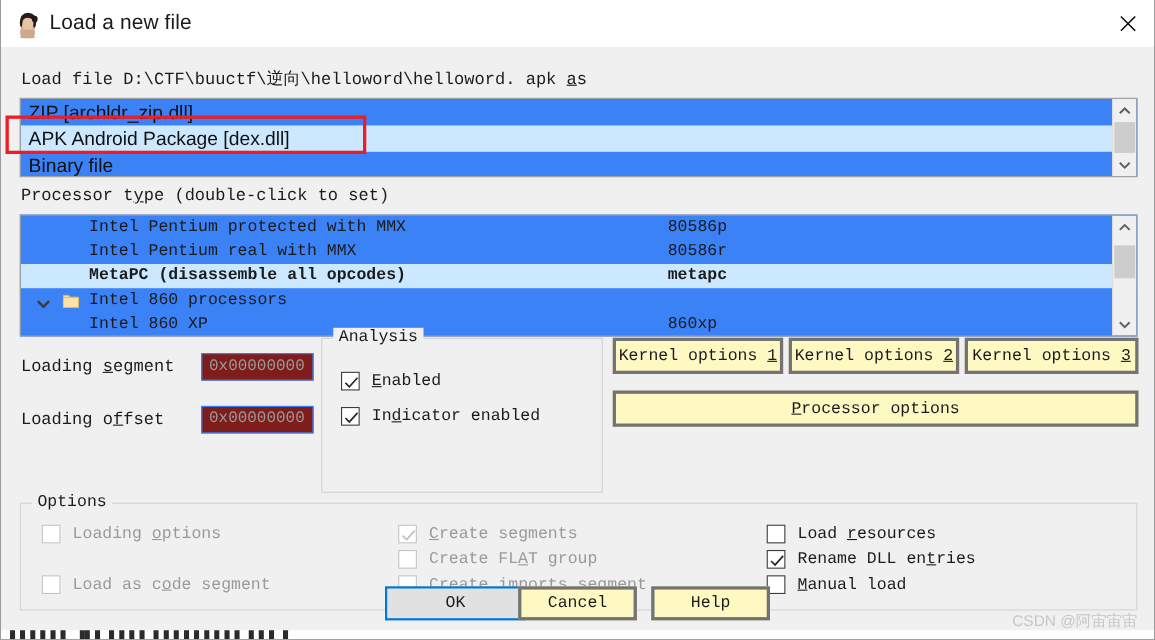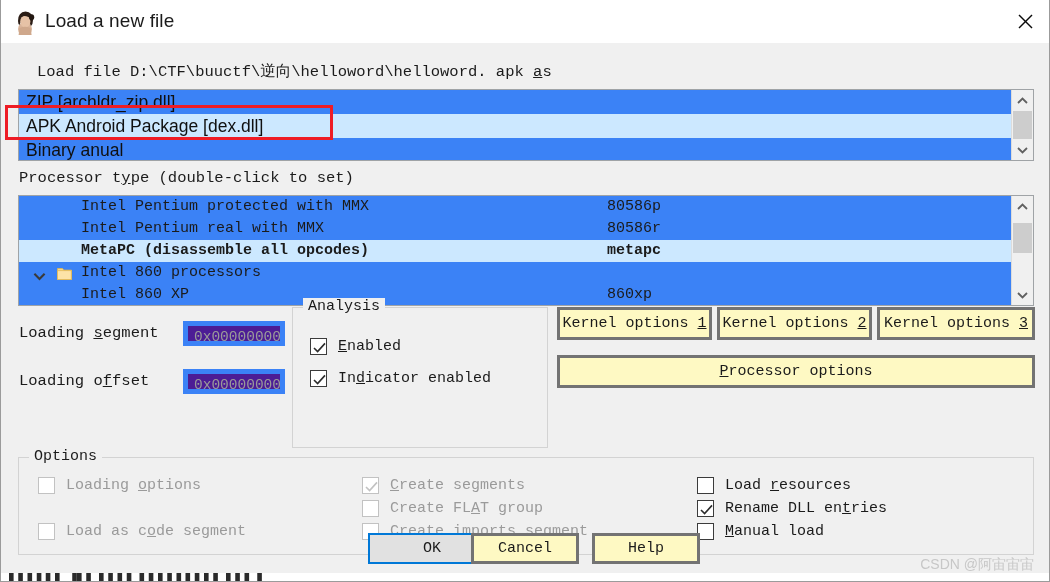--- a/index.html
+++ b/index.html
@@ -72,21 +72,20 @@
     color: #1b1b1b;
     white-space: pre;
   }
   u.mn { text-decoration: underline; }
 
   
   .loadfile-label {
     position: absolute;
     left: 18px; top: 18px;
     font-size: 15.5px;
-    margin-left: 18px;
   }
 
   
   .listbox {
     position: absolute;
     background: #3b82f6;
     border: 1px solid #9fa3a6;
     box-sizing: border-box;
     overflow: hidden;
   }
@@ -186,22 +185,22 @@
     font-size: 15.5px;
   }
 
   
   .field-label { position: absolute; font-size: 15.5px; }
   #seg-label { left: 18px; top: 281px; }
   #off-label { left: 18px; top: 329px; }
   .txtfield {
     position: absolute;
     width: 102px; height: 25px;
-    background: #4c1d95;
-    border: 5px solid #3b82f6;
+    background: #7f1d1d;
+    border: 1px solid #3b82f6;
     box-sizing: border-box;
     font-family: "Liberation Mono", "DejaVu Sans Mono", monospace;
     font-size: 14.5px;
     color: #9a9a9a;
     line-height: 23px;
     padding-left: 6px;
     white-space: pre;
   }
   #seg-field { left: 182px; top: 278px; }
   #off-field { left: 182px; top: 326px; }
@@ -267,21 +266,21 @@
     white-space: pre;
   }
   .btn.focus {
     border: 2px solid #0078d7;
     background: #e1e1e1;
   }
   #k1 { left: 556px; top: 264px; width: 155px; height: 33px; }
   #k2 { left: 716px; top: 264px; width: 155px; height: 33px; }
   #k3 { left: 876px; top: 264px; width: 158px; height: 33px; }
   #procopts { left: 556px; top: 312px; width: 478px; height: 33px; }
-  #ok-btn     { left: 367px; top: 490px; width: 128px; height: 31px; }
+  #ok-btn     { left: 349px; top: 490px; width: 128px; height: 31px; }
   #cancel-btn { left: 470px; top: 490px; width: 108px; height: 31px; }
   #help-btn   { left: 591px; top: 490px; width: 108px; height: 31px; }
 
   
   #annotation {
     position: absolute;
     left: 4px; top: 105px;
     width: 328px; height: 35px;
     border: 3px solid #ee1c25;
     box-sizing: border-box;
@@ -341,21 +340,21 @@
     </div>
   </div>
 
   <div class="body-area">
 
     <div class="loadfile-label lbl"><span>Load file </span><span>D:\CTF\buuctf\逆向\helloword\helloword. apk</span> <u class="mn">a</u><span>s</span></div>
 
     <div class="listbox" id="format-list">
       <div class="lrow format-row">ZIP [archldr_zip.dll]</div>
       <div class="lrow format-row sel">APK Android Package [dex.dll]</div>
-      <div class="lrow format-row">Binary anual</div>
+      <div class="lrow format-row">Binary file</div>
       <div class="vscroll">
         <div class="sb-arrow up">
           <svg width="11" height="8" viewBox="0 0 11 8">
               <polyline points="1,6 5.5,1.6 10,6" fill="none" stroke="#606060" stroke-width="1.8"></polyline>
             </svg>
         </div>
         <div class="sb-thumb" style="top:21px;height:28px;"></div>
         <div class="sb-arrow down">
           <svg width="11" height="8" viewBox="0 0 11 8">
               <polyline points="1,2 5.5,6.4 10,2" fill="none" stroke="#606060" stroke-width="1.8"></polyline>

